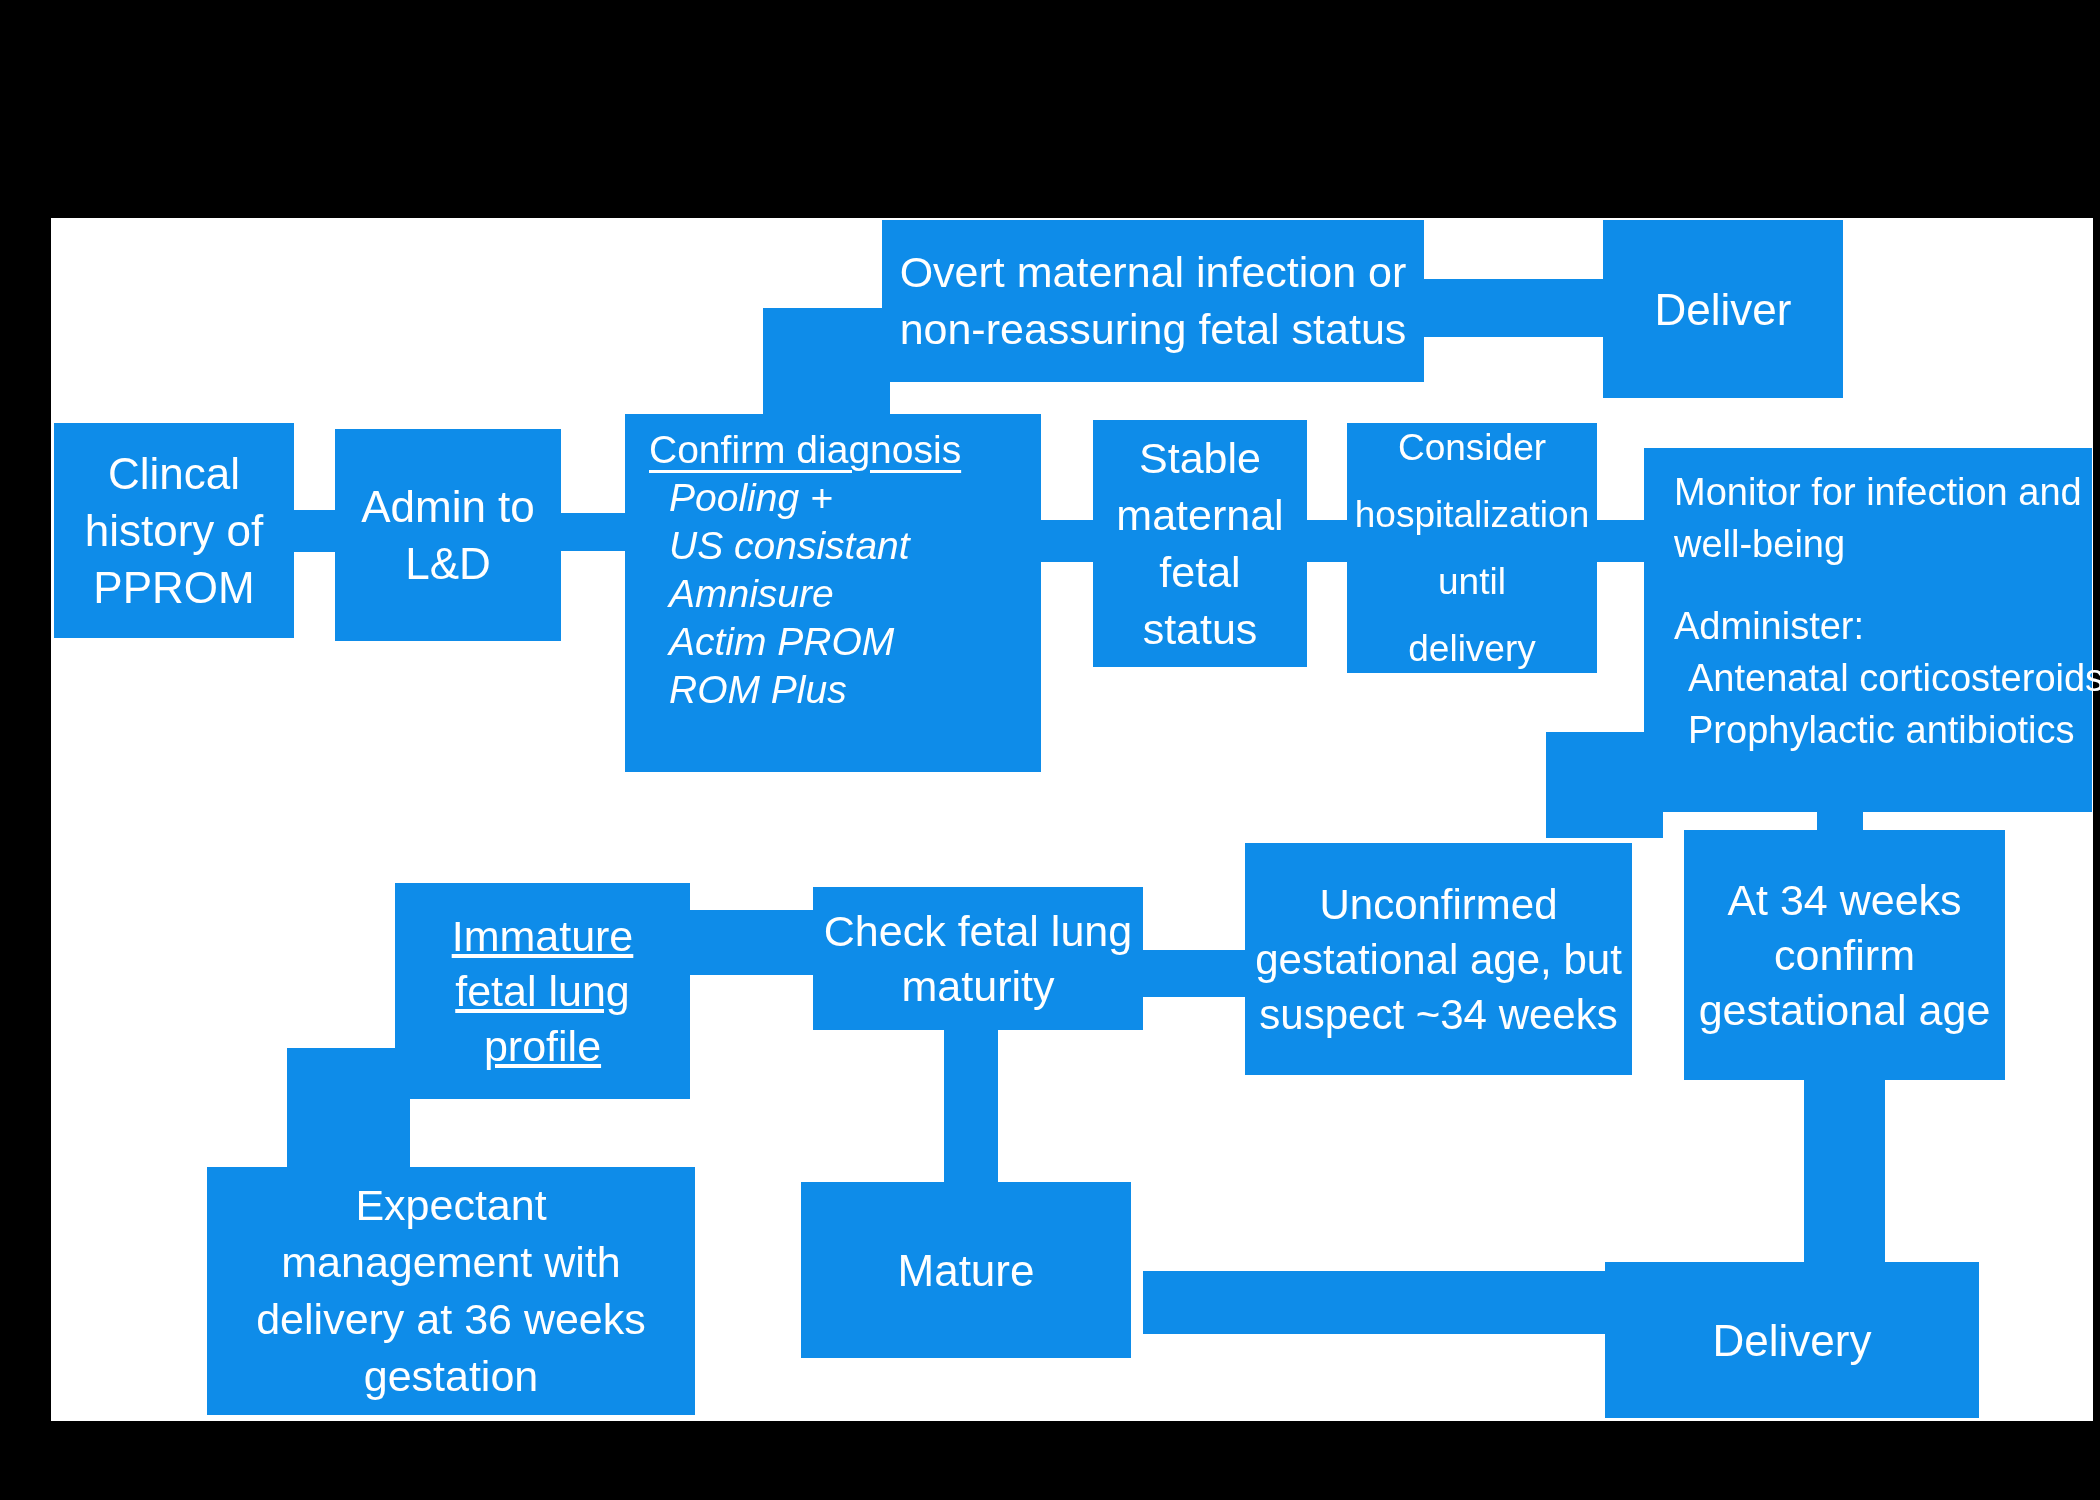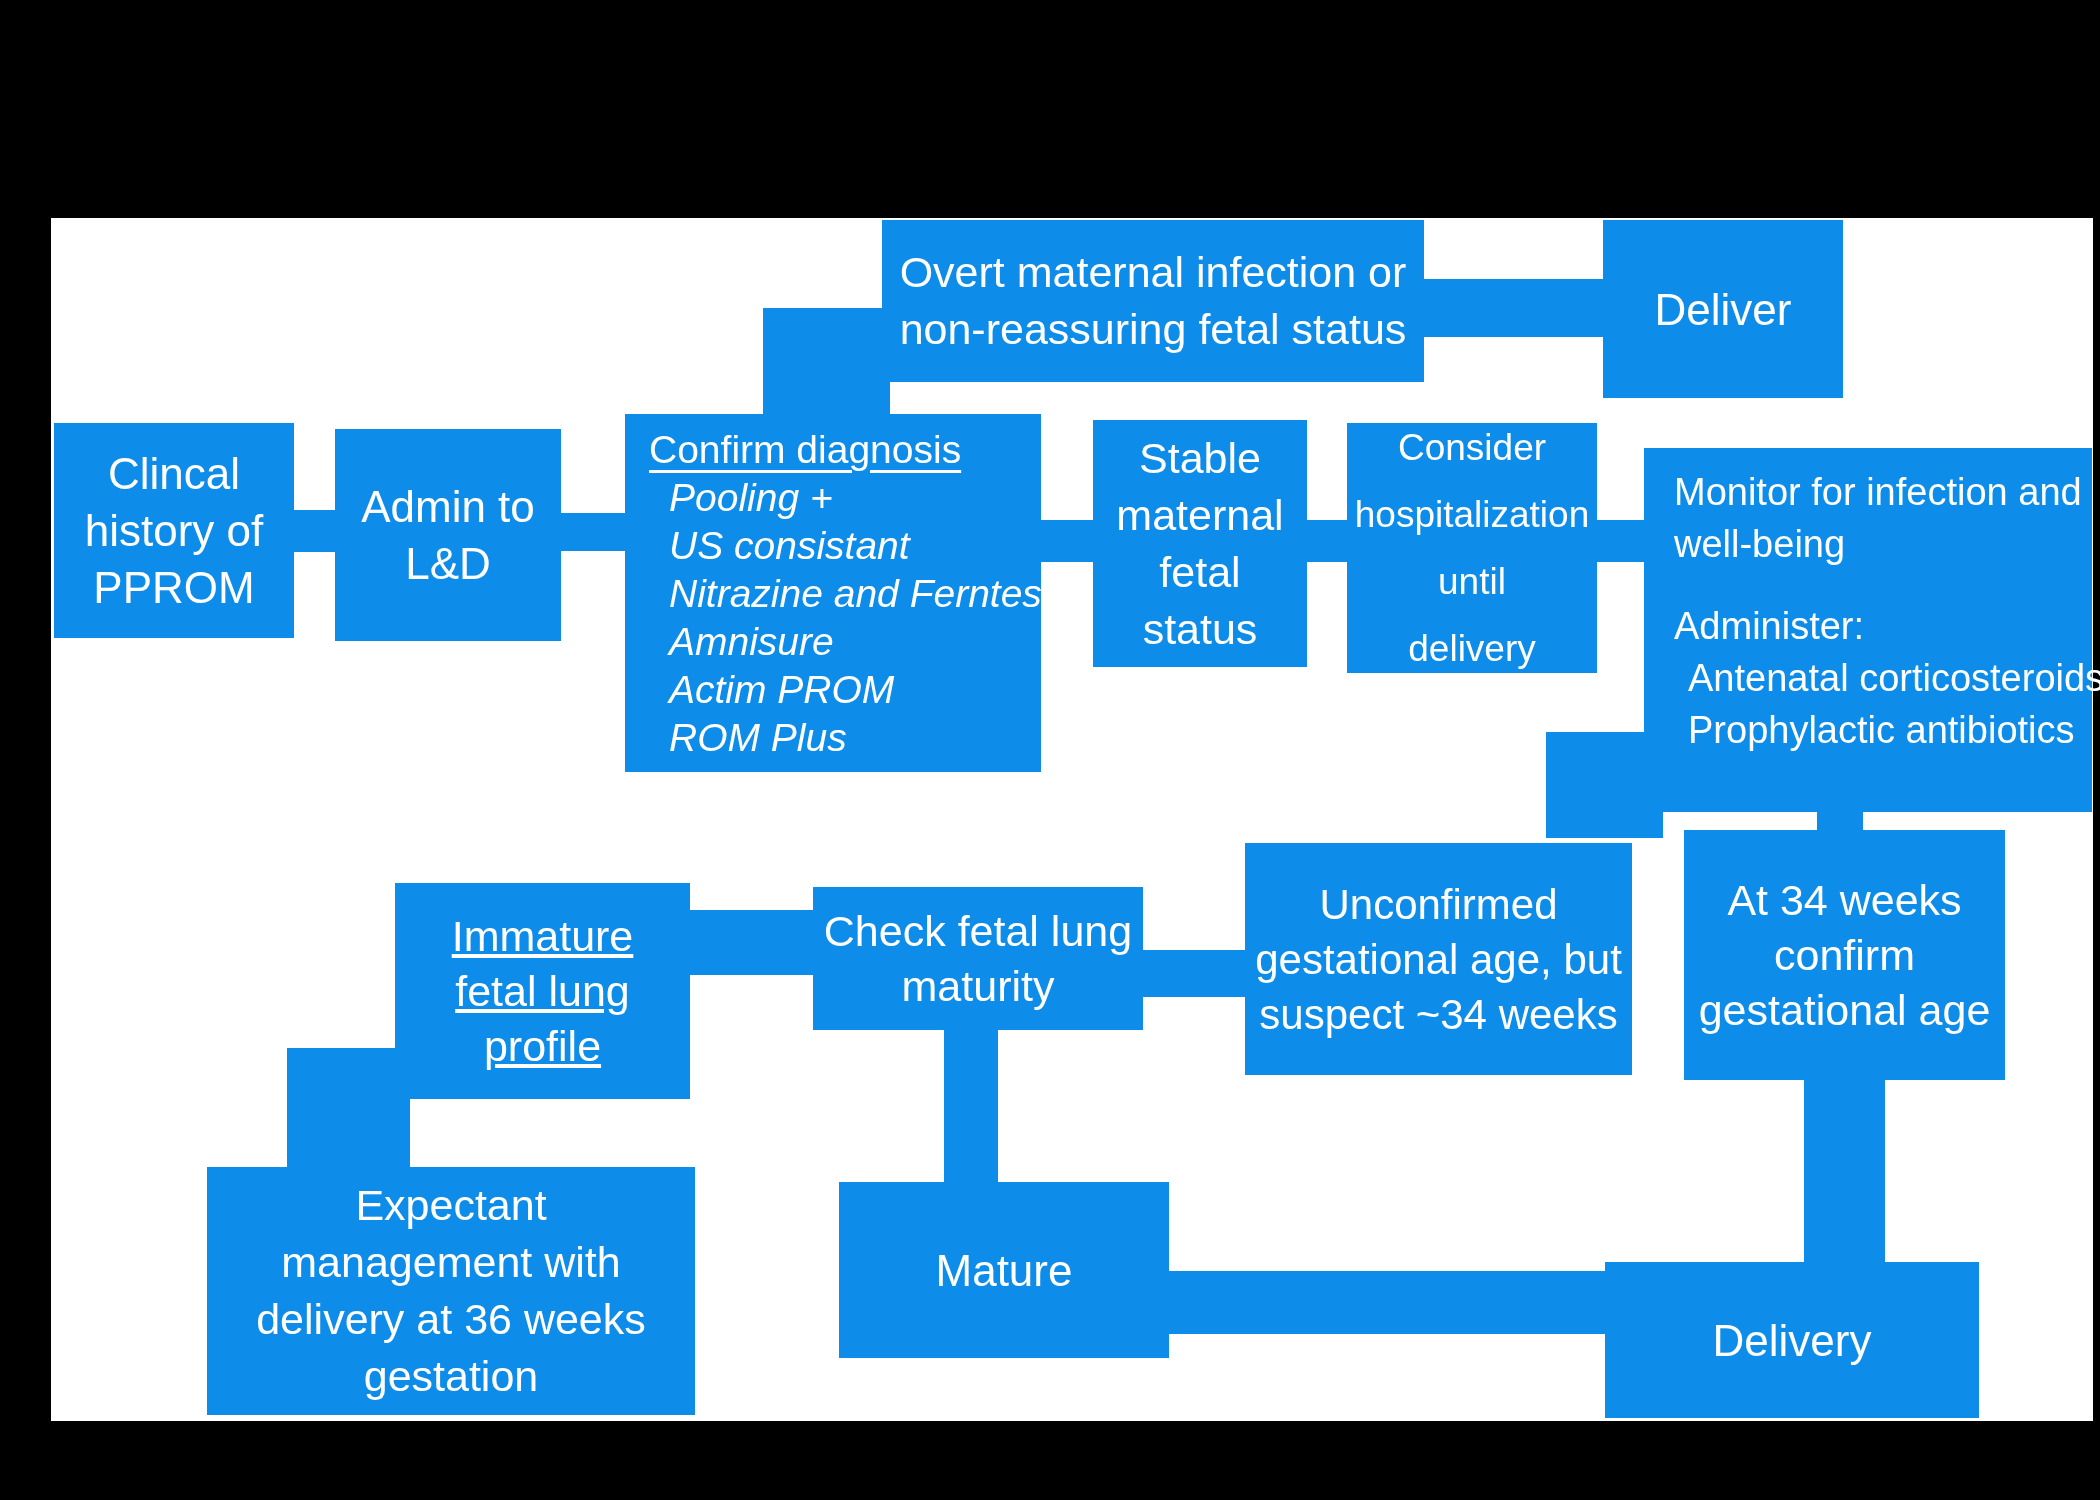--- a/index.html
+++ b/index.html
@@ -37,21 +37,21 @@
   #node-consider-hospitalization{left:1347px;top:423px;width:250px;height:250px;font-size:37px;line-height:55px;gap:12px;}
   #node-monitor{left:1644px;top:448px;width:448px;height:364px;
      font-size:38px;line-height:52px;padding:18px 0 0 30px;}
   #node-monitor .indent{padding-left:14px;}
   #node-monitor .spacer{height:30px;}
   #node-unconfirmed-ga{left:1245px;top:843px;width:387px;height:232px;font-size:42px;line-height:55px;}
   #node-at-34-weeks{left:1684px;top:830px;width:321px;height:250px;font-size:43px;line-height:55px;}
   #node-check-lung{left:813px;top:887px;width:330px;height:143px;font-size:43px;line-height:55px;}
   #node-immature{left:395px;top:883px;width:295px;height:216px;font-size:43px;line-height:55px;text-decoration:underline;}
   #node-expectant{left:207px;top:1167px;width:488px;height:248px;font-size:43px;line-height:57px;}
-  #node-mature{left:839px;top:1182px;width:330px;height:176px;}
+  #node-mature{left:801px;top:1182px;width:330px;height:176px;}
   #node-delivery{left:1605px;top:1262px;width:374px;height:156px;}
   
   #connector-clinical-to-admit{left:294px;top:510px;width:41px;height:42px;}
   #connector-admit-to-confirm{left:561px;top:513px;width:64px;height:38px;}
   #connector-confirm-to-stable{left:1041px;top:520px;width:52px;height:42px;}
   #connector-stable-to-consider{left:1307px;top:520px;width:40px;height:42px;}
   #connector-consider-to-monitor{left:1597px;top:520px;width:47px;height:42px;}
   #connector-confirm-to-overt{left:763px;top:308px;width:127px;height:107px;}
   #connector-overt-to-deliver{left:1424px;top:279px;width:179px;height:58px;}
   #connector-monitor-to-unconfirmed{left:1546px;top:732px;width:117px;height:106px;}
@@ -92,21 +92,20 @@
 
 <div class="node" id="node-admit-ld">
   <div class="line">Admin to</div>
   <div class="line">L&amp;D</div>
 </div>
 
 <div class="node left-align" id="node-confirm-diagnosis">
   <div class="line title">Confirm diagnosis</div>
   <div class="line item">Pooling +</div>
   <div class="line item">US consistant</div>
-  <div class="line item">Nitrazine and Ferntests</div>
   <div class="line item">Amnisure</div>
   <div class="line item">Actim PROM</div>
   <div class="line item">ROM Plus</div>
 </div>
 
 <div class="node" id="node-overt-infection">
   <div class="line">Overt maternal infection or</div>
   <div class="line">non-reassuring fetal status</div>
 </div>
 

